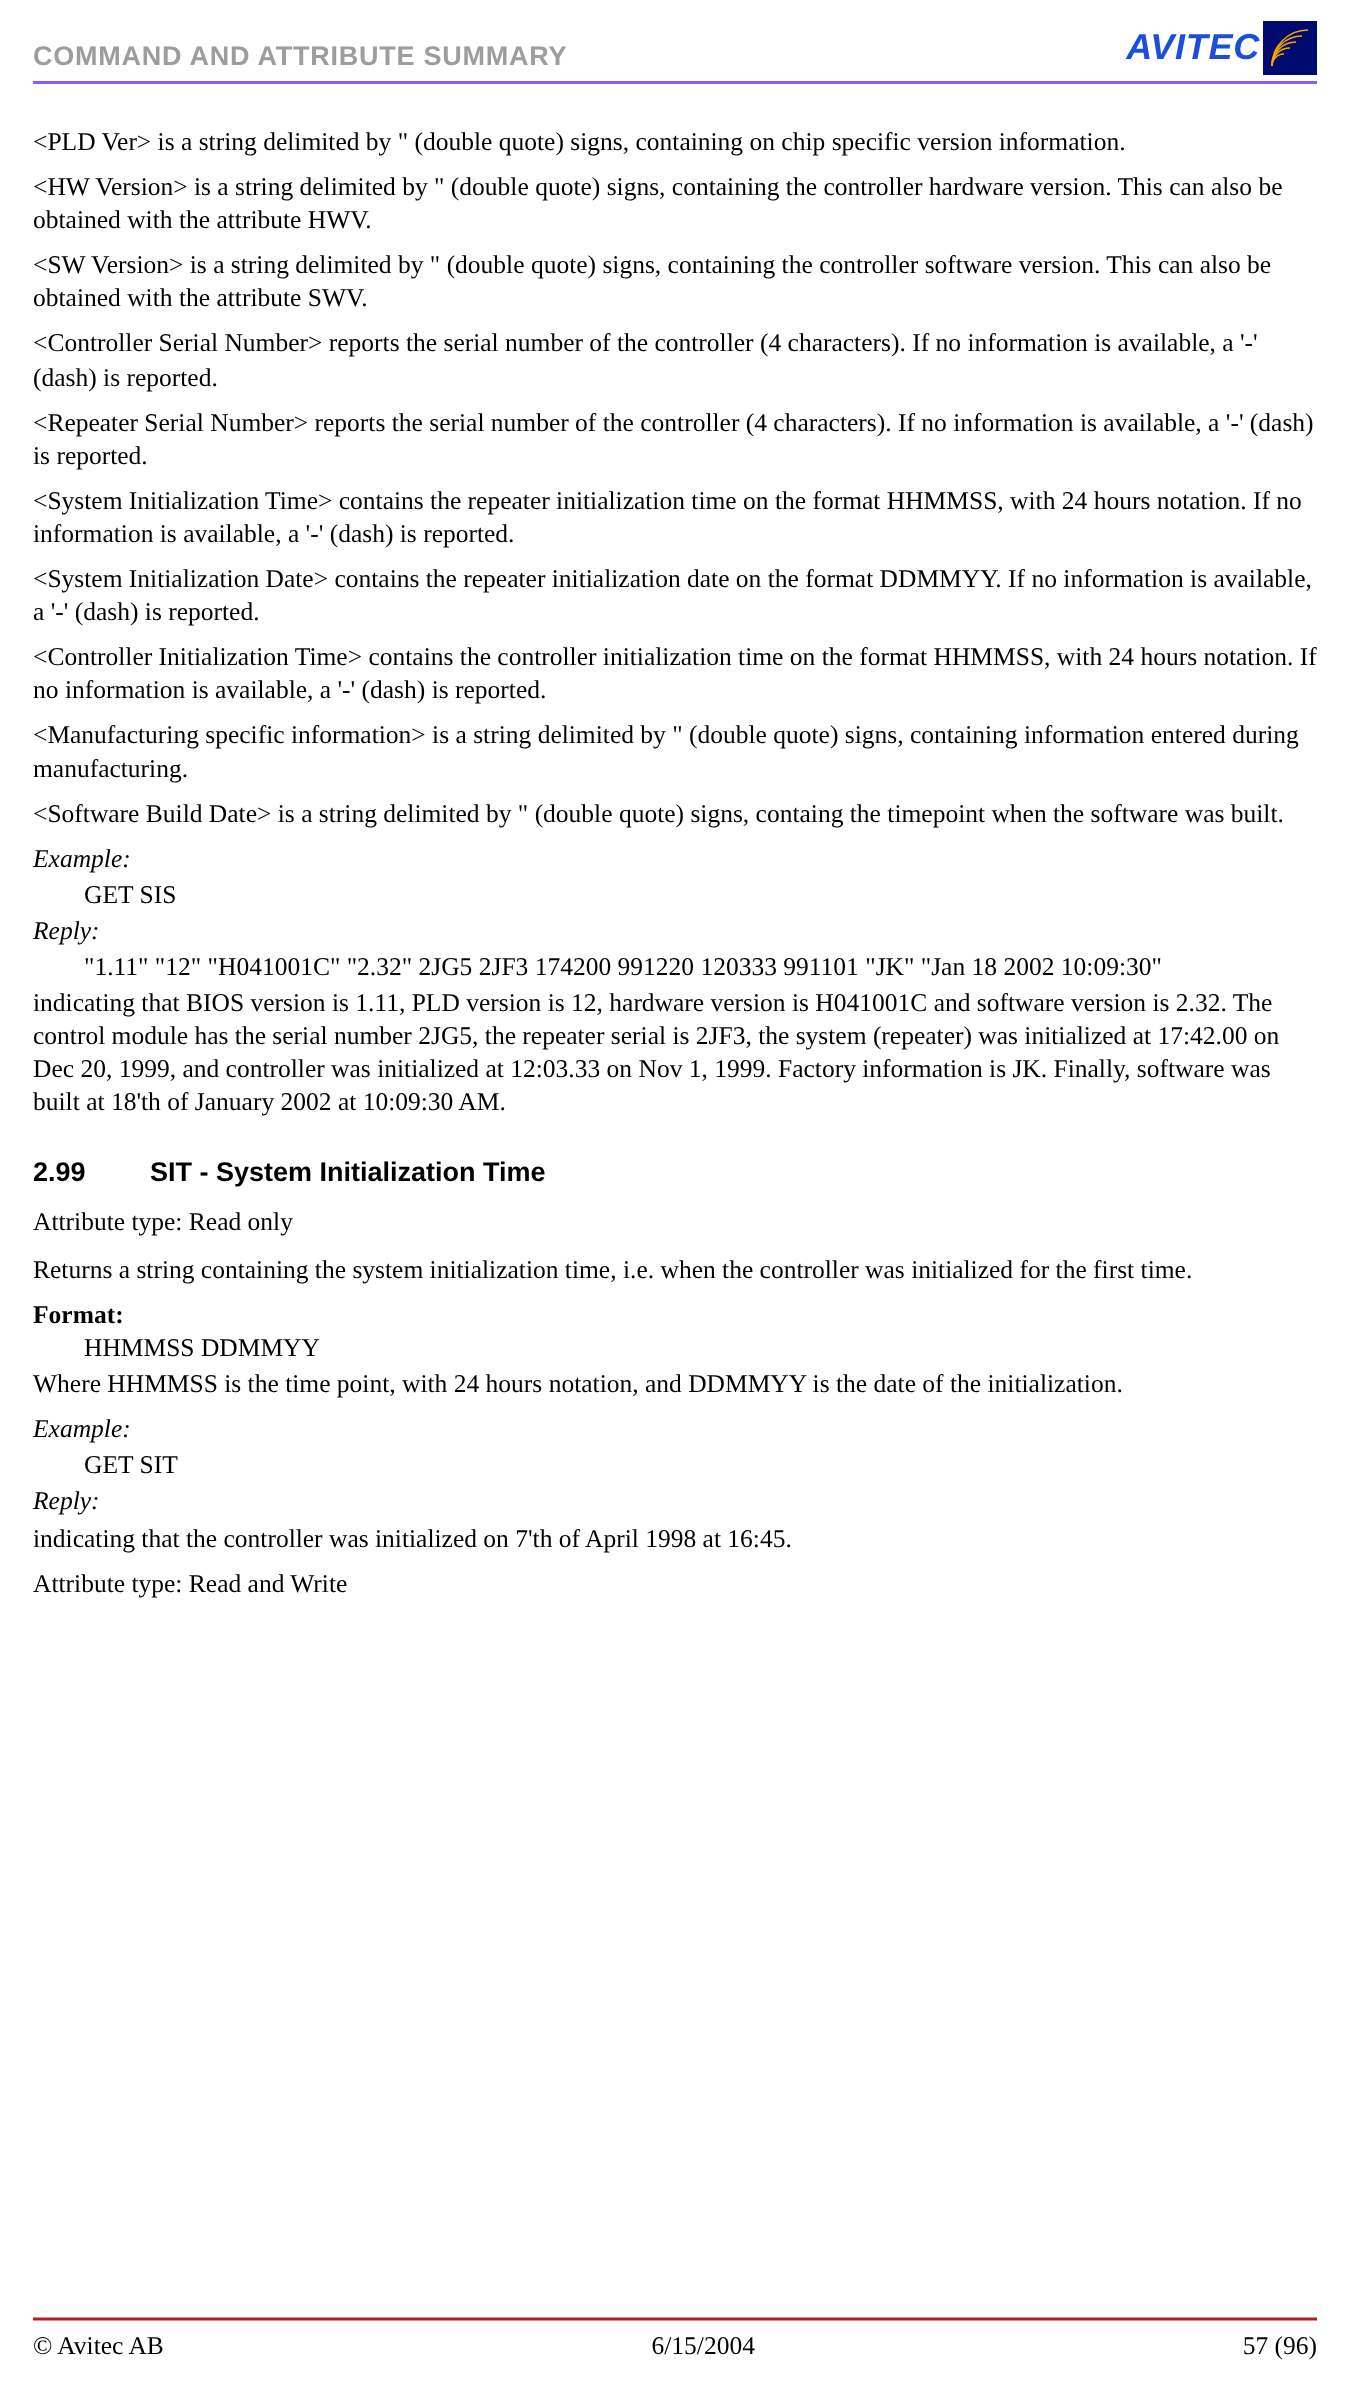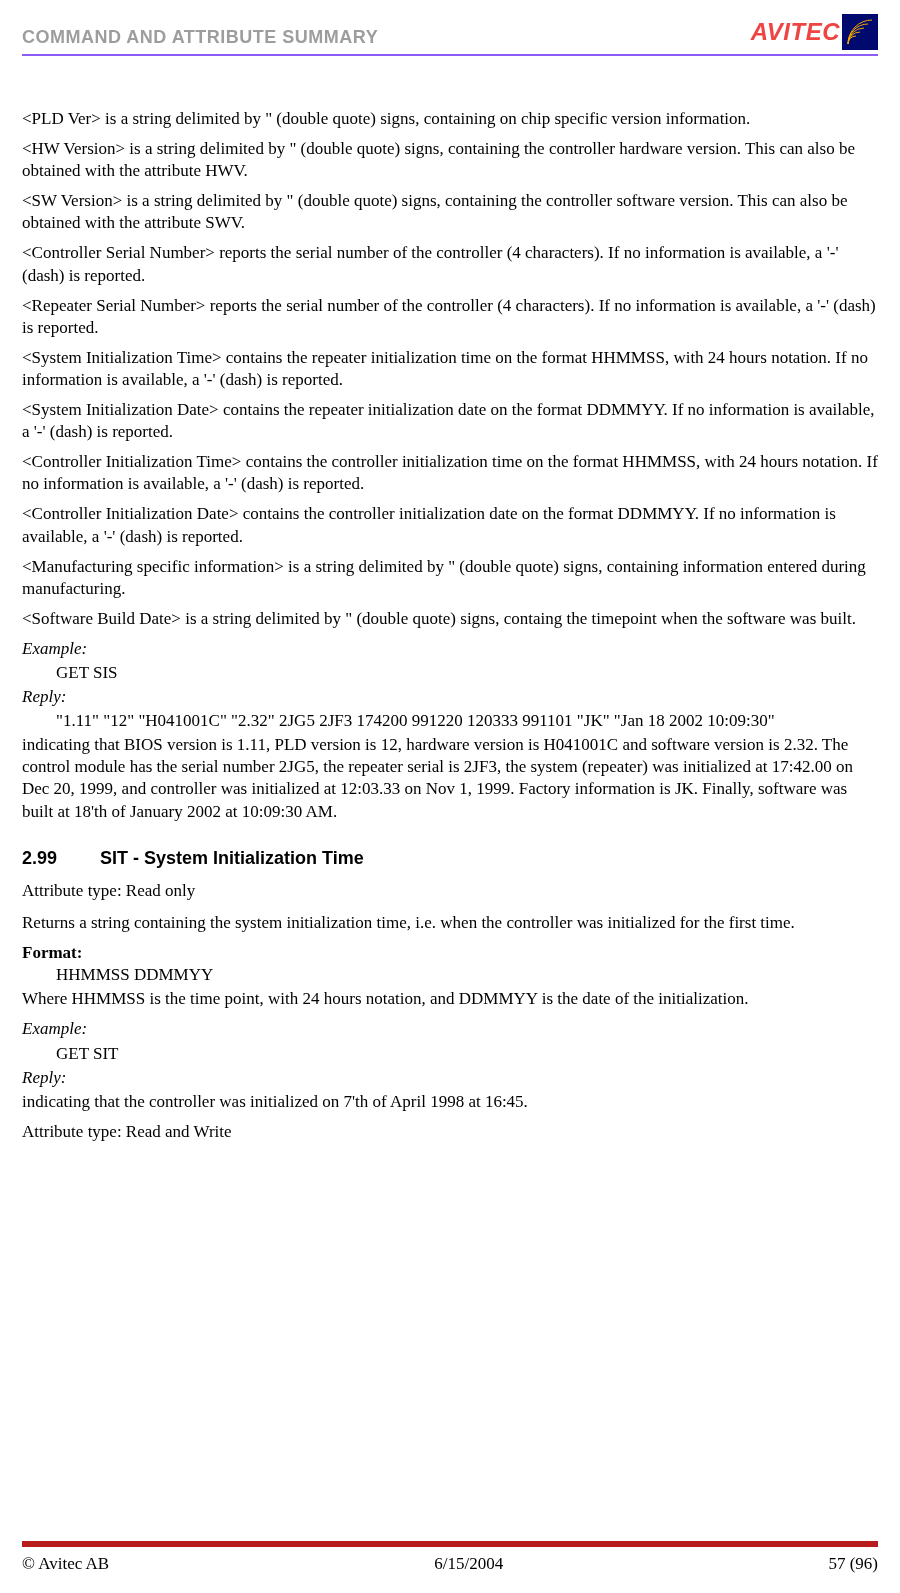--- a/index.html
+++ b/index.html
@@ -37,33 +37,33 @@
   }
   .logo {
     display: inline-flex;
     align-items: center;
   }
   .logo-text {
     font-family: Arial, sans-serif;
     font-weight: 900;
     font-style: italic;
     font-size: 24px;
-    color: #ef4444;
+    color: #1d4ed8;
     letter-spacing: 0.5px;
     padding-right: 2px;
   }
   .logo-mark {
     width: 36px;
     height: 36px;
     background: #000a6e;
     display: inline-flex;
     align-items: center;
     justify-content: center;
   }
-  .content { flex: 1; margin-top: 24px; }
+  .content { flex: 1; }
   .para {
     margin-bottom: 8px;
     text-align: left;
   }
   .bold { font-weight: bold; }
   .code {
     font-family: Liberation Serif, serif;
     white-space: pre-wrap;
     display: block;
     margin-left: 34px;
@@ -77,21 +77,21 @@
     font-family: Verdana, Arial, sans-serif;
     font-weight: bold;
     font-size: 18px;
     color: #000;
     margin-top: 24px;
     margin-bottom: 10px;
   }
   .heading .num { display: inline-block; width: 78px; }
   .body-after-heading { margin-bottom: 10px; }
   .footer {
-    border-top: 6px solid #b91c1c;
+    border-top: 2px solid #b91c1c;
     padding-top: 6px;
     display: flex;
     justify-content: space-between;
     font-size: 17px;
   }
 </style>
 </head>
 <body>
 
 <div class="page">
@@ -116,21 +116,20 @@
 
   <div class="content">
     <p class="para">&lt;PLD Ver&gt; is a string delimited by " (double quote) signs, containing on chip specific version information.</p>
     <p class="para">&lt;HW Version&gt; is a string delimited by " (double quote) signs, containing the controller hardware version. This can also be obtained with the attribute HWV.</p>
     <p class="para">&lt;SW Version&gt; is a string delimited by " (double quote) signs, containing the controller software version. This can also be obtained with the attribute SWV.</p>
     <p class="para">&lt;Controller Serial Number&gt; reports the serial number of the controller (4 characters). If no information is available, a '-' (dash) is reported.</p>
     <p class="para">&lt;Repeater Serial Number&gt; reports the serial number of the controller (4 characters). If no information is available, a '-' (dash) is reported.</p>
     <p class="para">&lt;System Initialization Time&gt; contains the repeater initialization time on the format HHMMSS, with 24 hours notation. If no information is available, a '-' (dash) is reported.</p>
     <p class="para">&lt;System Initialization Date&gt; contains the repeater initialization date on the format DDMMYY. If no information is available, a '-' (dash) is reported.</p>
     <p class="para">&lt;Controller Initialization Time&gt; contains the controller initialization time on the format HHMMSS, with 24 hours notation. If no information is available, a '-' (dash) is reported.</p>
-    <p class="para">&lt;Controller Initialization Date&gt; contains the controller initialization date on the format DDMMYY. If no information is available, a '-' (dash) is reported.</p>
     <p class="para">&lt;Manufacturing specific information&gt; is a string delimited by " (double quote) signs,  containing information entered during manufacturing.</p>
     <p class="para">&lt;Software Build Date&gt; is a string delimited by " (double quote) signs,  containg the timepoint when the software was built.</p>
 
     <div class="example-label">Example:</div>
     <span class="code">GET SIS</span>
     <div class="example-label">Reply:</div>
     <span class="code">"1.11" "12" "H041001C" "2.32" 2JG5 2JF3 174200 991220 120333 991101 "JK" "Jan 18 2002 10:09:30"</span>
 
     <p class="para">indicating that BIOS version is 1.11, PLD version is 12, hardware version is H041001C and software version is 2.32. The control module has the serial number 2JG5, the repeater serial is 2JF3, the system (repeater) was initialized at 17:42.00 on Dec 20, 1999, and controller was initialized at 12:03.33 on Nov 1, 1999. Factory information is JK. Finally, software was built at 18'th of January 2002 at 10:09:30 AM.</p>
 

